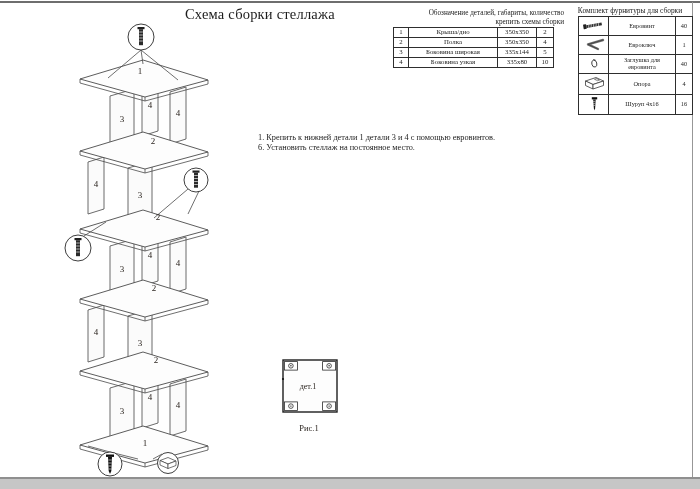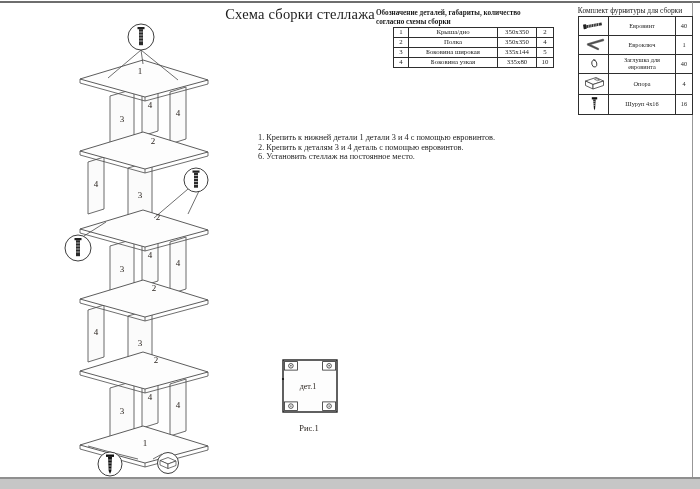--- a/index.html
+++ b/index.html
@@ -5,25 +5,25 @@
   html,body{margin:0;padding:0;}
   body{
     width:700px;height:489px;position:relative;background:#ffffff;
     font-family:"Liberation Serif", serif;color:#1c1c1c;overflow:hidden;
   }
   .edge-top{position:absolute;left:0;top:1px;width:700px;height:2px;background:#6e6e6e;}
   .edge-right{position:absolute;left:692px;top:2px;width:1px;height:476px;background:#979797;}
   .edge-bottom-line{position:absolute;left:0;top:477px;width:700px;height:2px;background:#8f8f8f;}
   .edge-bottom-strip{position:absolute;left:0;top:479px;width:700px;height:10px;background:#c6c6c6;}
 
-  .doc-title{position:absolute;left:185px;top:6px;width:190px;text-align:right;
+  .doc-title{position:absolute;left:185px;top:6px;width:190px;text-align:left;
     font-size:14.5px;letter-spacing:.2px;}
 
-  .parts-header{position:absolute;left:376px;top:9px;width:188px;text-align:left;
-    font-size:7.2px;line-height:8.6px;font-weight:bold;}
+  .parts-header{position:absolute;left:376px;top:9px;width:188px;text-align:right;
+    font-size:7.2px;line-height:8.6px;}
 
   table{border-collapse:collapse;}
   .parts-table{position:absolute;left:393px;top:27px;font-size:6.8px;}
   .parts-table td{border:0.8px solid #2e2e2e;height:9px;padding:0 2px;text-align:center;line-height:1;}
   .parts-table td.c-num{width:10px;}
   .parts-table td.c-name{width:84px;}
   .parts-table td.c-size{width:34px;}
   .parts-table td.c-qty{width:12px;}
 
   .hw-title{position:absolute;left:566px;top:6px;width:128px;text-align:center;font-size:7.4px;}
@@ -50,21 +50,21 @@
 
 <div class="edge-top"></div>
 <div class="edge-right"></div>
 <div class="edge-bottom-line"></div>
 <div class="edge-bottom-strip"></div>
 
 <div class="doc-title">Схема сборки стеллажа</div>
 
 <div class="parts-header">
   <div>Обозначение деталей, габариты, количество</div>
-  <div>согласно схемы сборки</div>
+  <div>крепить схемы сборки</div>
 </div>
 
 <table class="parts-table">
   <tbody>
       <tr>
     <td class="c-num">1</td>
     <td class="c-name">Крыша/дно</td>
     <td class="c-size">350x350</td>
     <td class="c-qty">2</td>
   </tr>
@@ -152,21 +152,20 @@
       </svg>
     </td>
     <td class="c-name">Шуруп 4x16</td>
     <td class="c-qty">16</td>
   </tr>
 </tbody>
   </table>
 
 <div class="instructions">
   <div>1. Крепить к нижней детали 1 детали 3 и 4 с помощью евровинтов.</div>
-  <div>2. Крепить к деталям 3 и 4 деталь с помощью евровинтов.</div>
   <div>6. Установить стеллаж на постоянное место.</div>
 </div>
 
 <svg class="diagram-svg" width="200" height="470" viewBox="0 0 200 470">
 
   <g>
 
     <path class="panelart" d="M92,72 L108,67 L108,117 L92,122 Z"></path>
     <path class="panelart" d="M120,78 L136,73 L136,125 L120,130 Z"></path>
     <path class="panelart" d="M60,82 L84,75 L84,129 L60,136 Z"></path>

